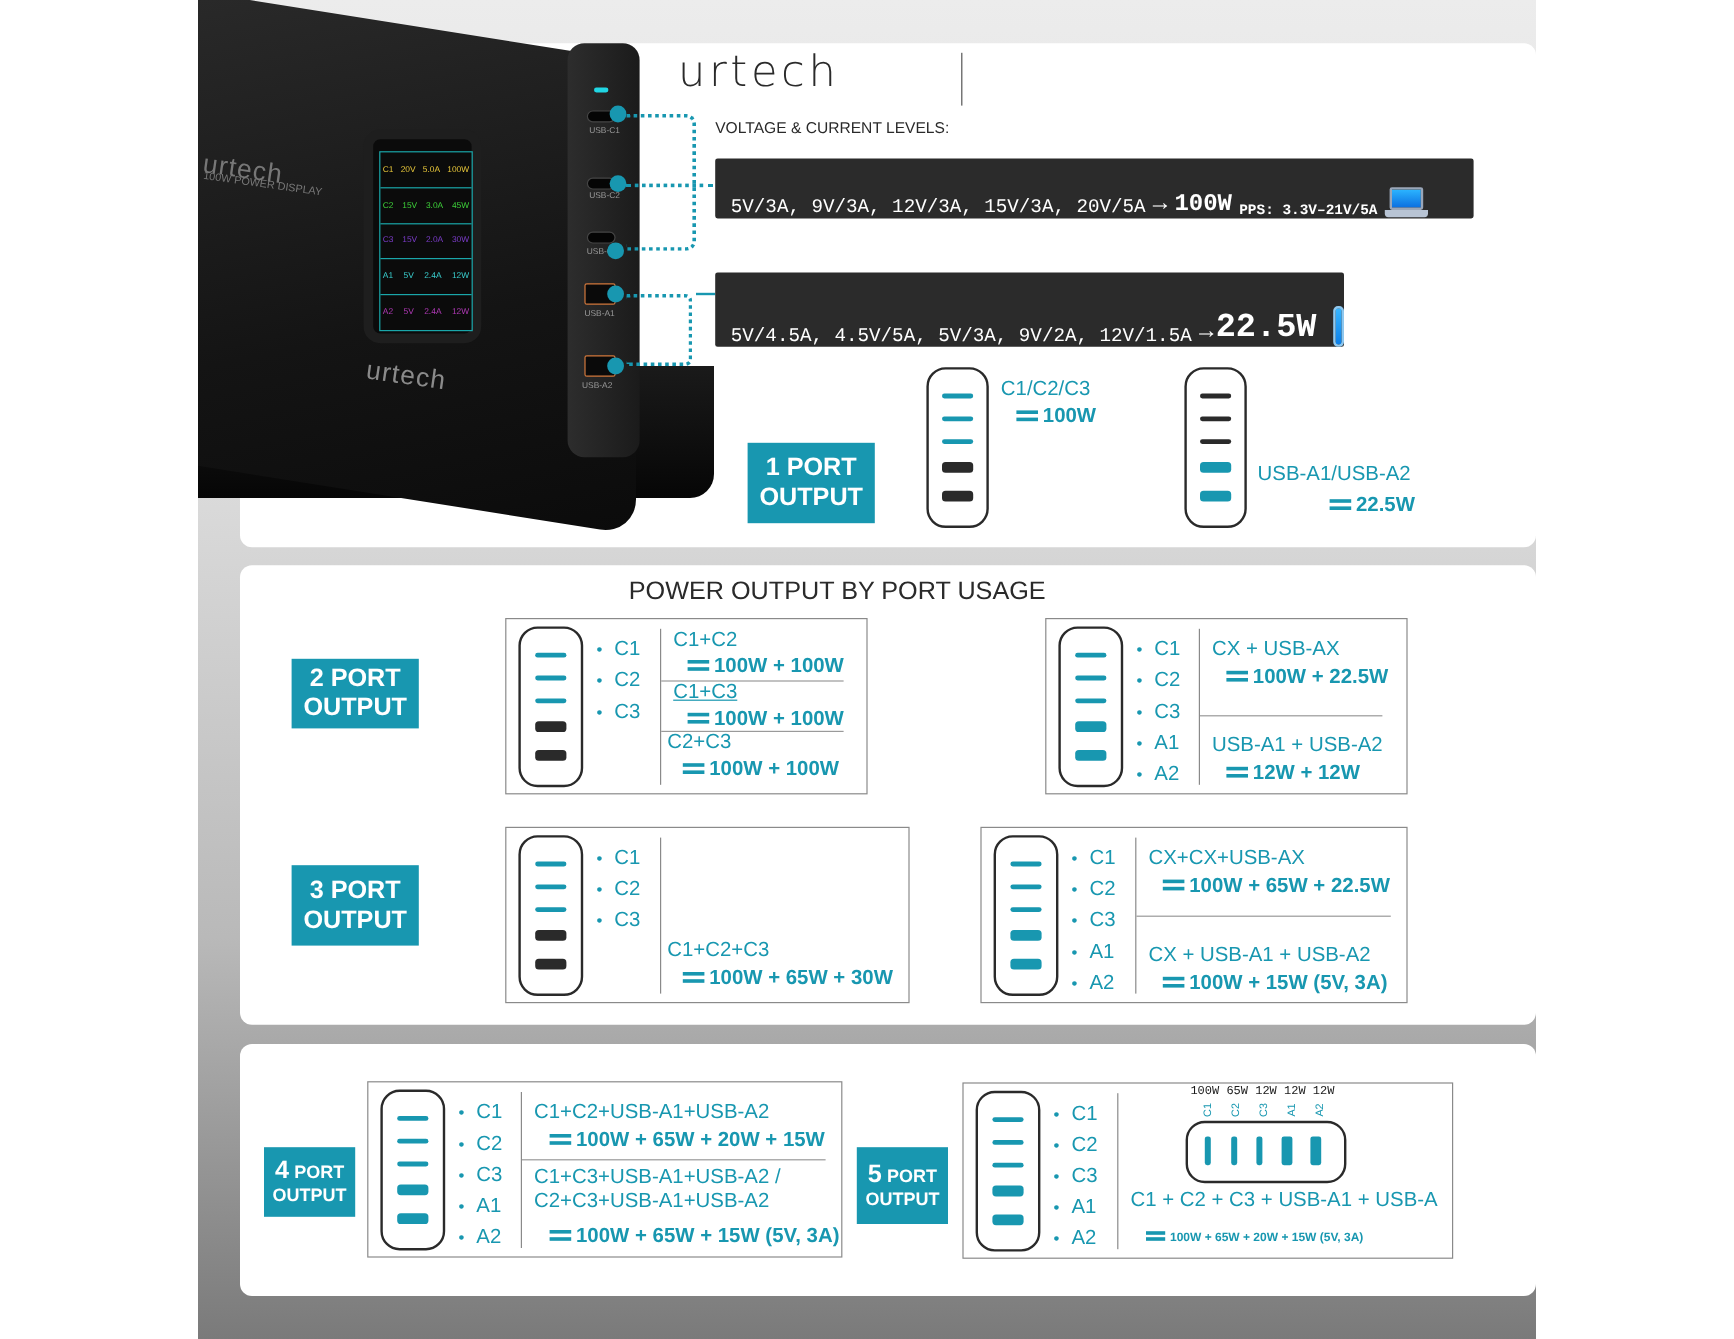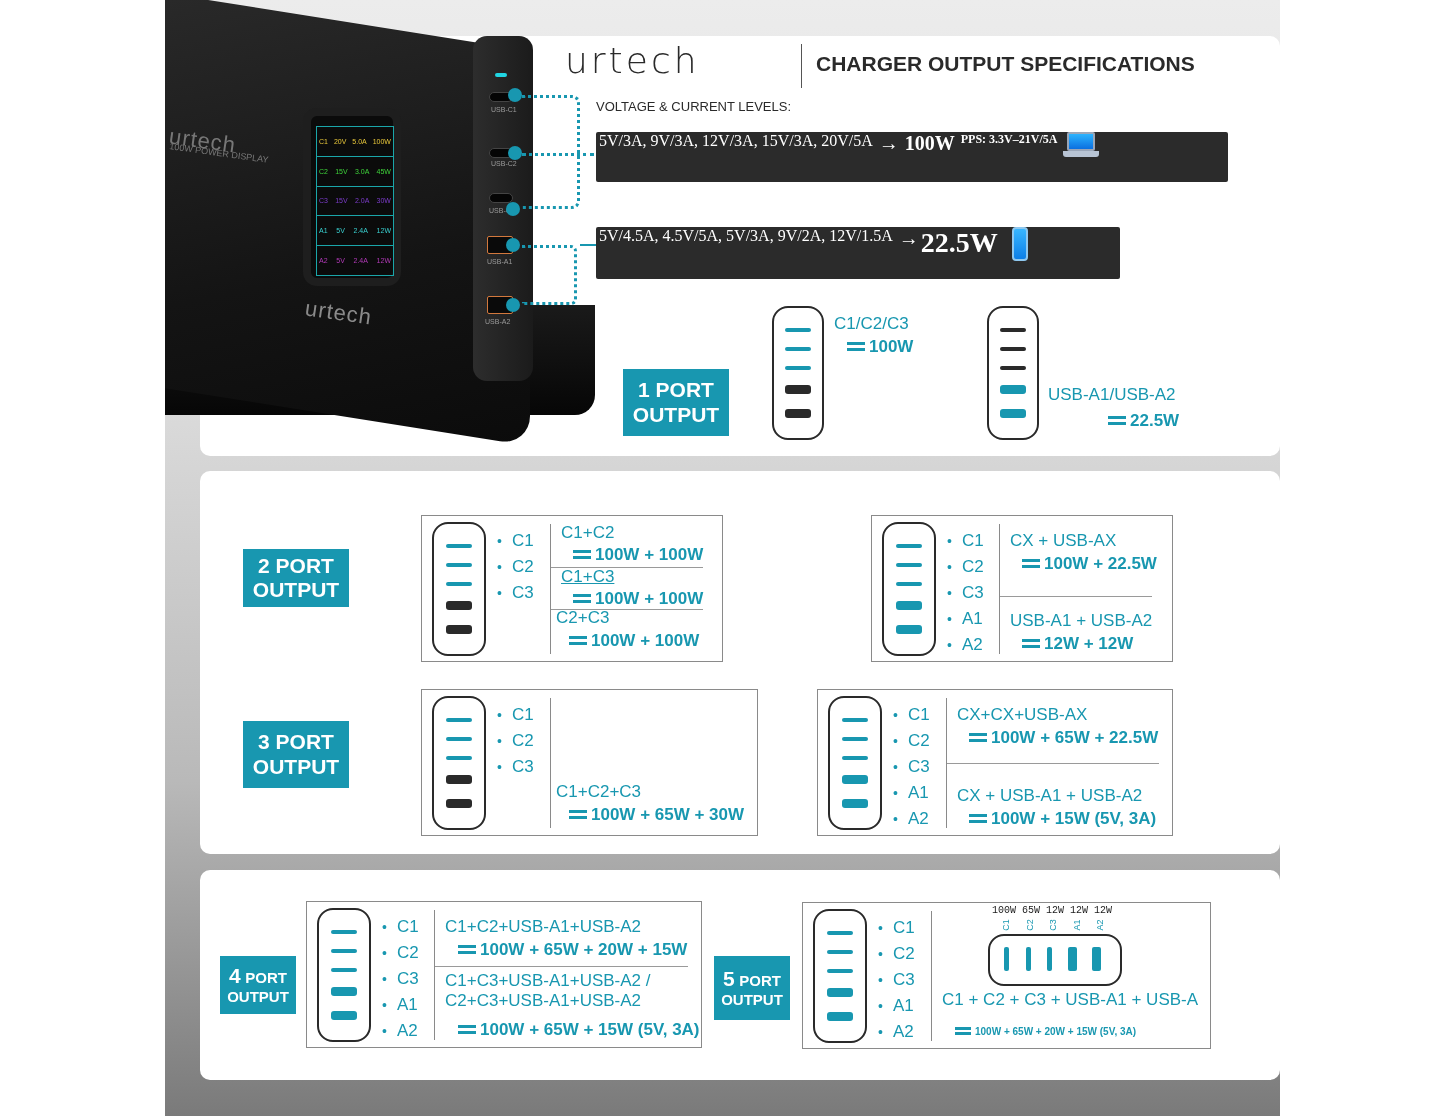--- a/index.html
+++ b/index.html
@@ -78,22 +78,22 @@
   .title {
     position: absolute; left: 816px; top: 52px; font-size: 21px; font-weight: bold; color: #2a2a2a;
     font-family: "Liberation Sans", sans-serif;
   }
   .subtitle {
     position: absolute; left: 596px; top: 99px; font-size: 13px; color: #2a2a2a;
     font-family: "Liberation Sans", sans-serif;
   }
   .spec-bar {
     position: absolute; background: #2b2b2b; color: #ffffff; border-radius: 2px;
-    display: flex; align-items: flex-start; padding-left: 3px; white-space: nowrap;
-    font-family: Liberation Serif, serif;
+    display: flex; align-items: flex-end; padding-left: 13px; white-space: nowrap;
+    font-family: Liberation Mono, monospace;
   }
   .spec-bar .small { font-size: 16px; }
   .spec-bar .big { font-weight: bold; margin: 0 6px; }
   .laptop { display: inline-block; width: 36px; height: 26px; position: relative; margin-left: 6px; }
   .laptop .scr { position: absolute; left: 4px; top: 0; width: 28px; height: 19px; background: linear-gradient(180deg,#2bb4ff,#0b6fe0); border: 2px solid #9aa6b8; border-radius: 2px; }
   .laptop .kb { position: absolute; left: 0; top: 19px; width: 36px; height: 6px; background: #b8c4d4; border-radius: 0 0 3px 3px; }
   .phone { display: inline-block; width: 16px; height: 34px; background: linear-gradient(180deg,#38b6ff,#0c7fe8); border-radius: 4px; border: 2px solid #8fc8ef; margin-left: 14px; }
 
   .tag {
     position: absolute; background: #1897b0; color: #ffffff; font-weight: bold;
@@ -212,35 +212,34 @@
     <div class="port-dot" style="left:341px; top:298px;"></div>
   </div>
 
   <div class="dotline" style="left:357px; top:95px; width:58px; height:114px; border-top-width:3px; border-right-width:3px; border-bottom-width:3px; border-radius:0 8px 8px 0;"></div>
   <div class="dotline" style="left:357px; top:153px; width:72px; height:0; border-top-width:3px;"></div>
   <div class="dotline" style="left:357px; top:245px; width:55px; height:60px; border-top-width:3px; border-right-width:3px; border-bottom-width:3px; border-radius:0 6px 6px 0;"></div>
   <div style="position:absolute; left:415px; top:244px; width:16px; height:2px; background:#1897b0;"></div>
 
   <div class="logo" style="left:400px;">urtech</div>
   <div class="logo-sep" style="left:636px;"></div>
-  <div class="title" style="left:651px;">CHARGER OUTPUT SPECIFICATIONS</div>
   <div class="subtitle" style="left:431px;">VOLTAGE &amp; CURRENT LEVELS:</div>
 
   <div class="spec-bar" style="left:431px; top:132px; width:632px; height:50px;">
     <span class="small">5V/3A, 9V/3A, 12V/3A, 15V/3A, 20V/5A</span>
     <span class="small" style="margin-left:6px; font-size:20px;">→</span>
     <span class="big" style="font-size:20px;">100W</span>
     <span style="font-size:12px; font-weight:bold;">PPS: 3.3V–21V/5A</span>
     <span class="laptop">
         <span class="scr"></span>
         <span class="kb"></span>
       </span>
   </div>
 
-  <div class="spec-bar" style="left:431px; top:227px; width:524px; height:52px;">
+  <div class="spec-bar" style="left:431px; top:227px; width:524px; height:62px;">
     <span class="small">5V/4.5A, 4.5V/5A, 5V/3A, 9V/2A, 12V/1.5A</span>
     <span style="margin-left:6px; font-size:20px;">→</span>
     <span style="font-size:28px; font-weight:bold; margin-left:2px;">22.5W</span>
     <span class="phone"></span>
   </div>
 
   <div class="tag" style="left:458px; top:369px; width:106px; height:67px; font-size:21px;">
     <span>1 PORT</span>
     <span>OUTPUT</span>
   </div>
@@ -257,20 +256,21 @@
   <div class="port-icon" style="left:822px; top:306px; width:52px; height:134px;">
     <div class="slot-c off"></div>
       <div class="slot-c off"></div>
       <div class="slot-c off"></div>
       <div class="slot-a on"></div>
       <div class="slot-a on"></div>
   </div>
   <div class="txt lbl" style="left:883px; top:385px;">USB-A1/USB-A2</div>
   <div class="txt val" style="left:943px; top:411px;"><span class="eq"></span><span>22.5W</span></div>
 
+  <div class="section-title" style="left:359px;">POWER OUTPUT BY PORT USAGE</div>
 
   <div class="tag" style="left:78px; top:549px; width:106px; height:58px; font-size:21px;">
     <span>2 PORT</span>
     <span>OUTPUT</span>
   </div>
 
   <div class="box" style="left:256px; top:515px; width:302px; height:147px;"></div>
   <div class="port-icon" style="left:267px; top:522px; width:54px; height:134px;">
     <div class="slot-c on"></div>
       <div class="slot-c on"></div>

